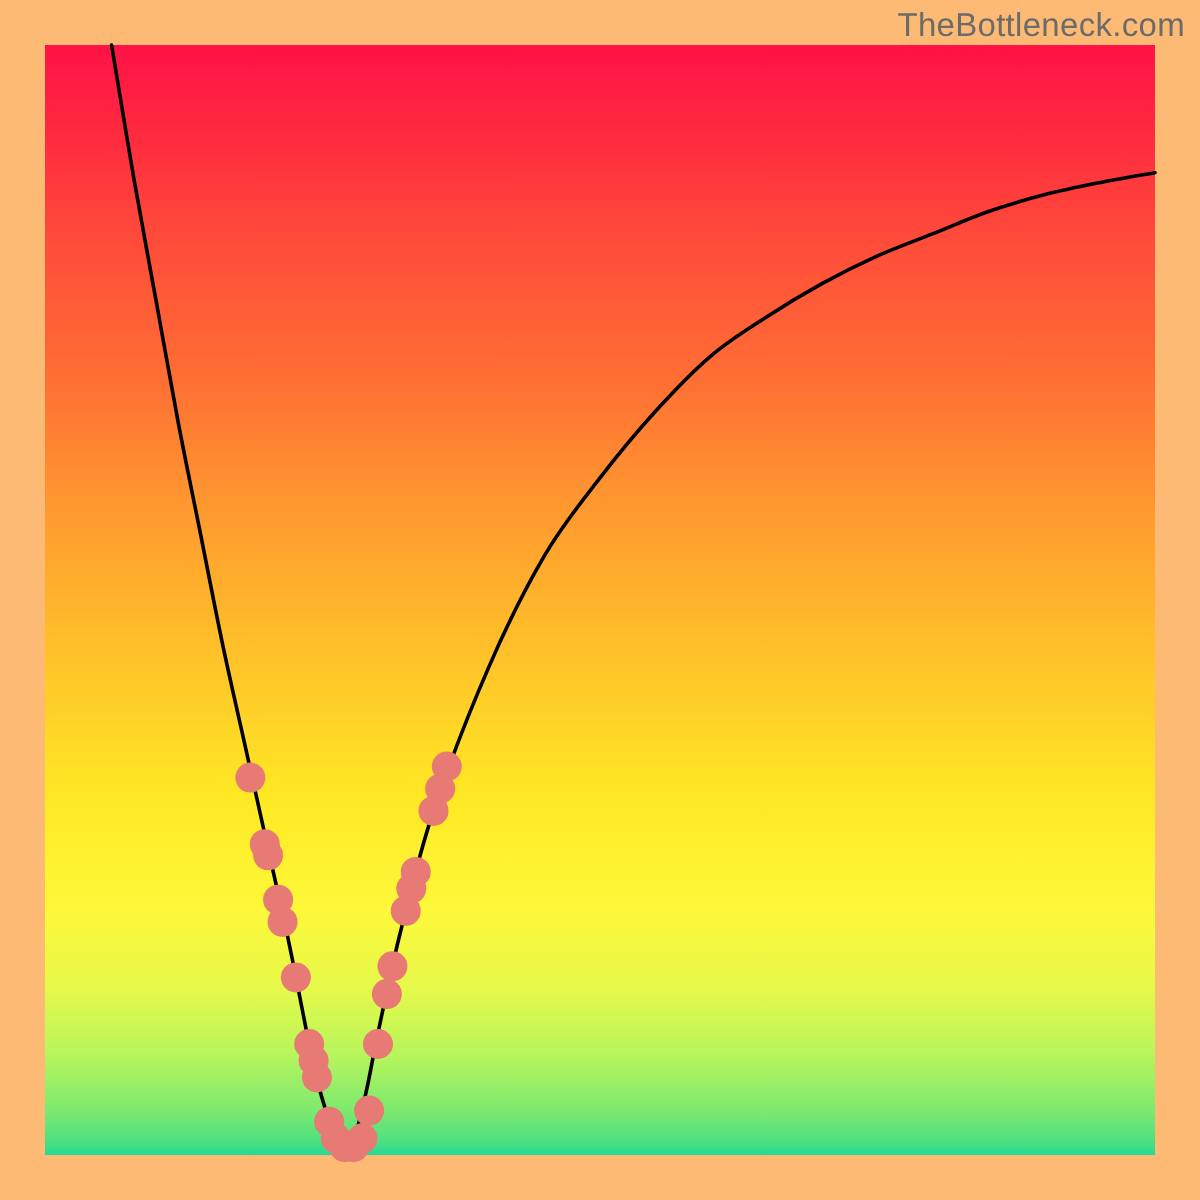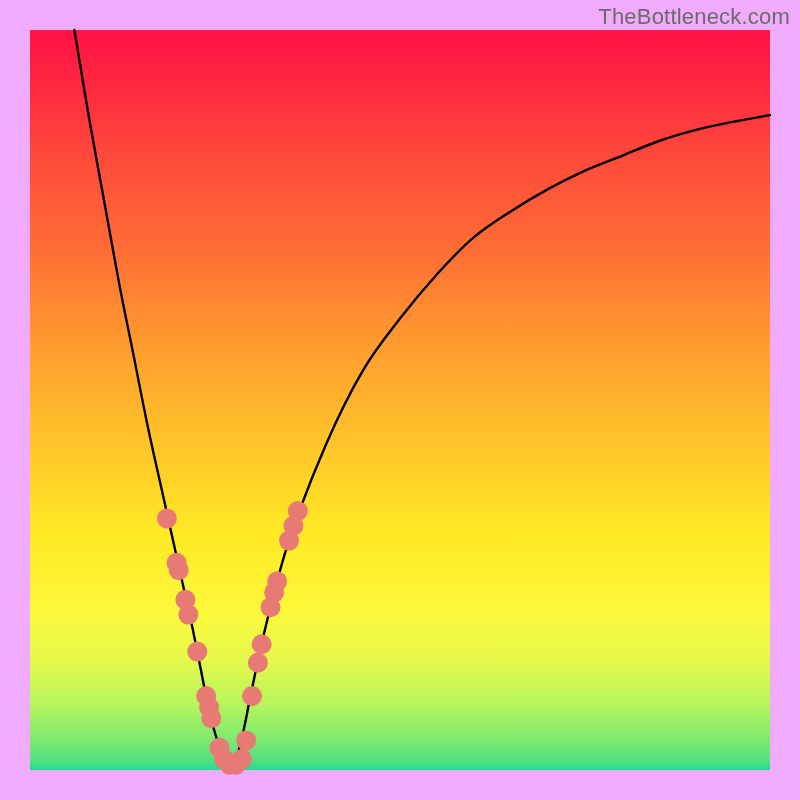--- a/index.html
+++ b/index.html
@@ -8,21 +8,21 @@
     width: 800px;
     height: 800px;
     background: #000;
     overflow: hidden;
     font-family: Arial, Helvetica, sans-serif;
   }
   .outer {
     position: relative;
     width: 800px;
     height: 800px;
-    background: #f0abfc;
+    background: #fdba74;
   }
   .plot {
     position: absolute;
     left: 30px;
     top: 30px;
     width: 740px;
     height: 740px;
     
     background: linear-gradient(to bottom,
       #ff1245 0%,

